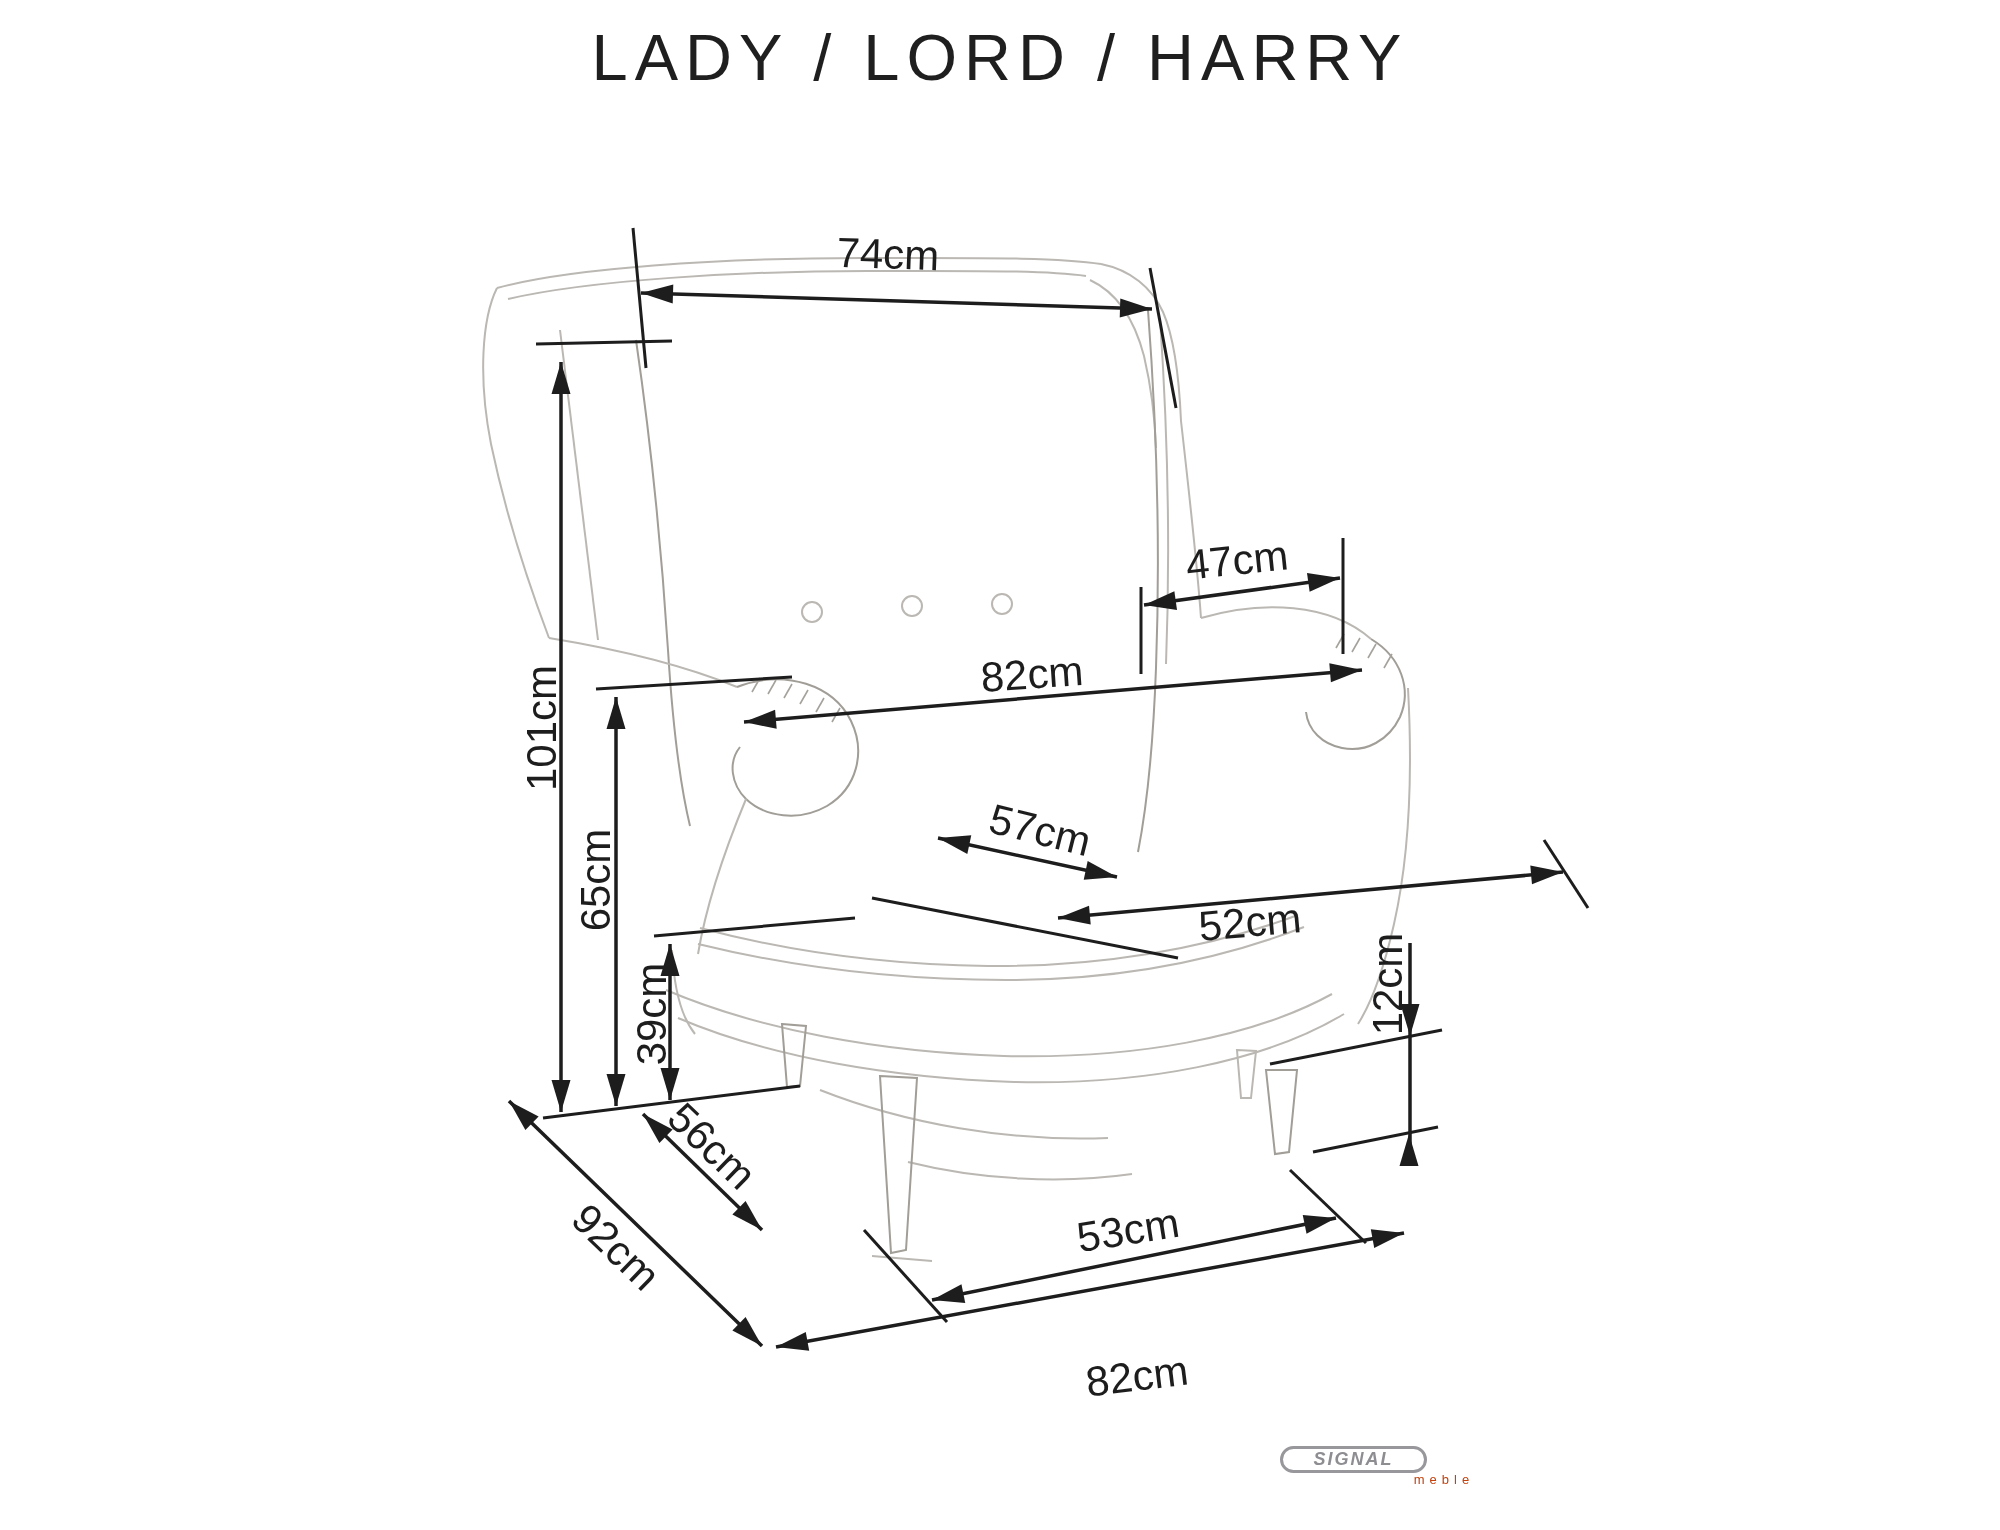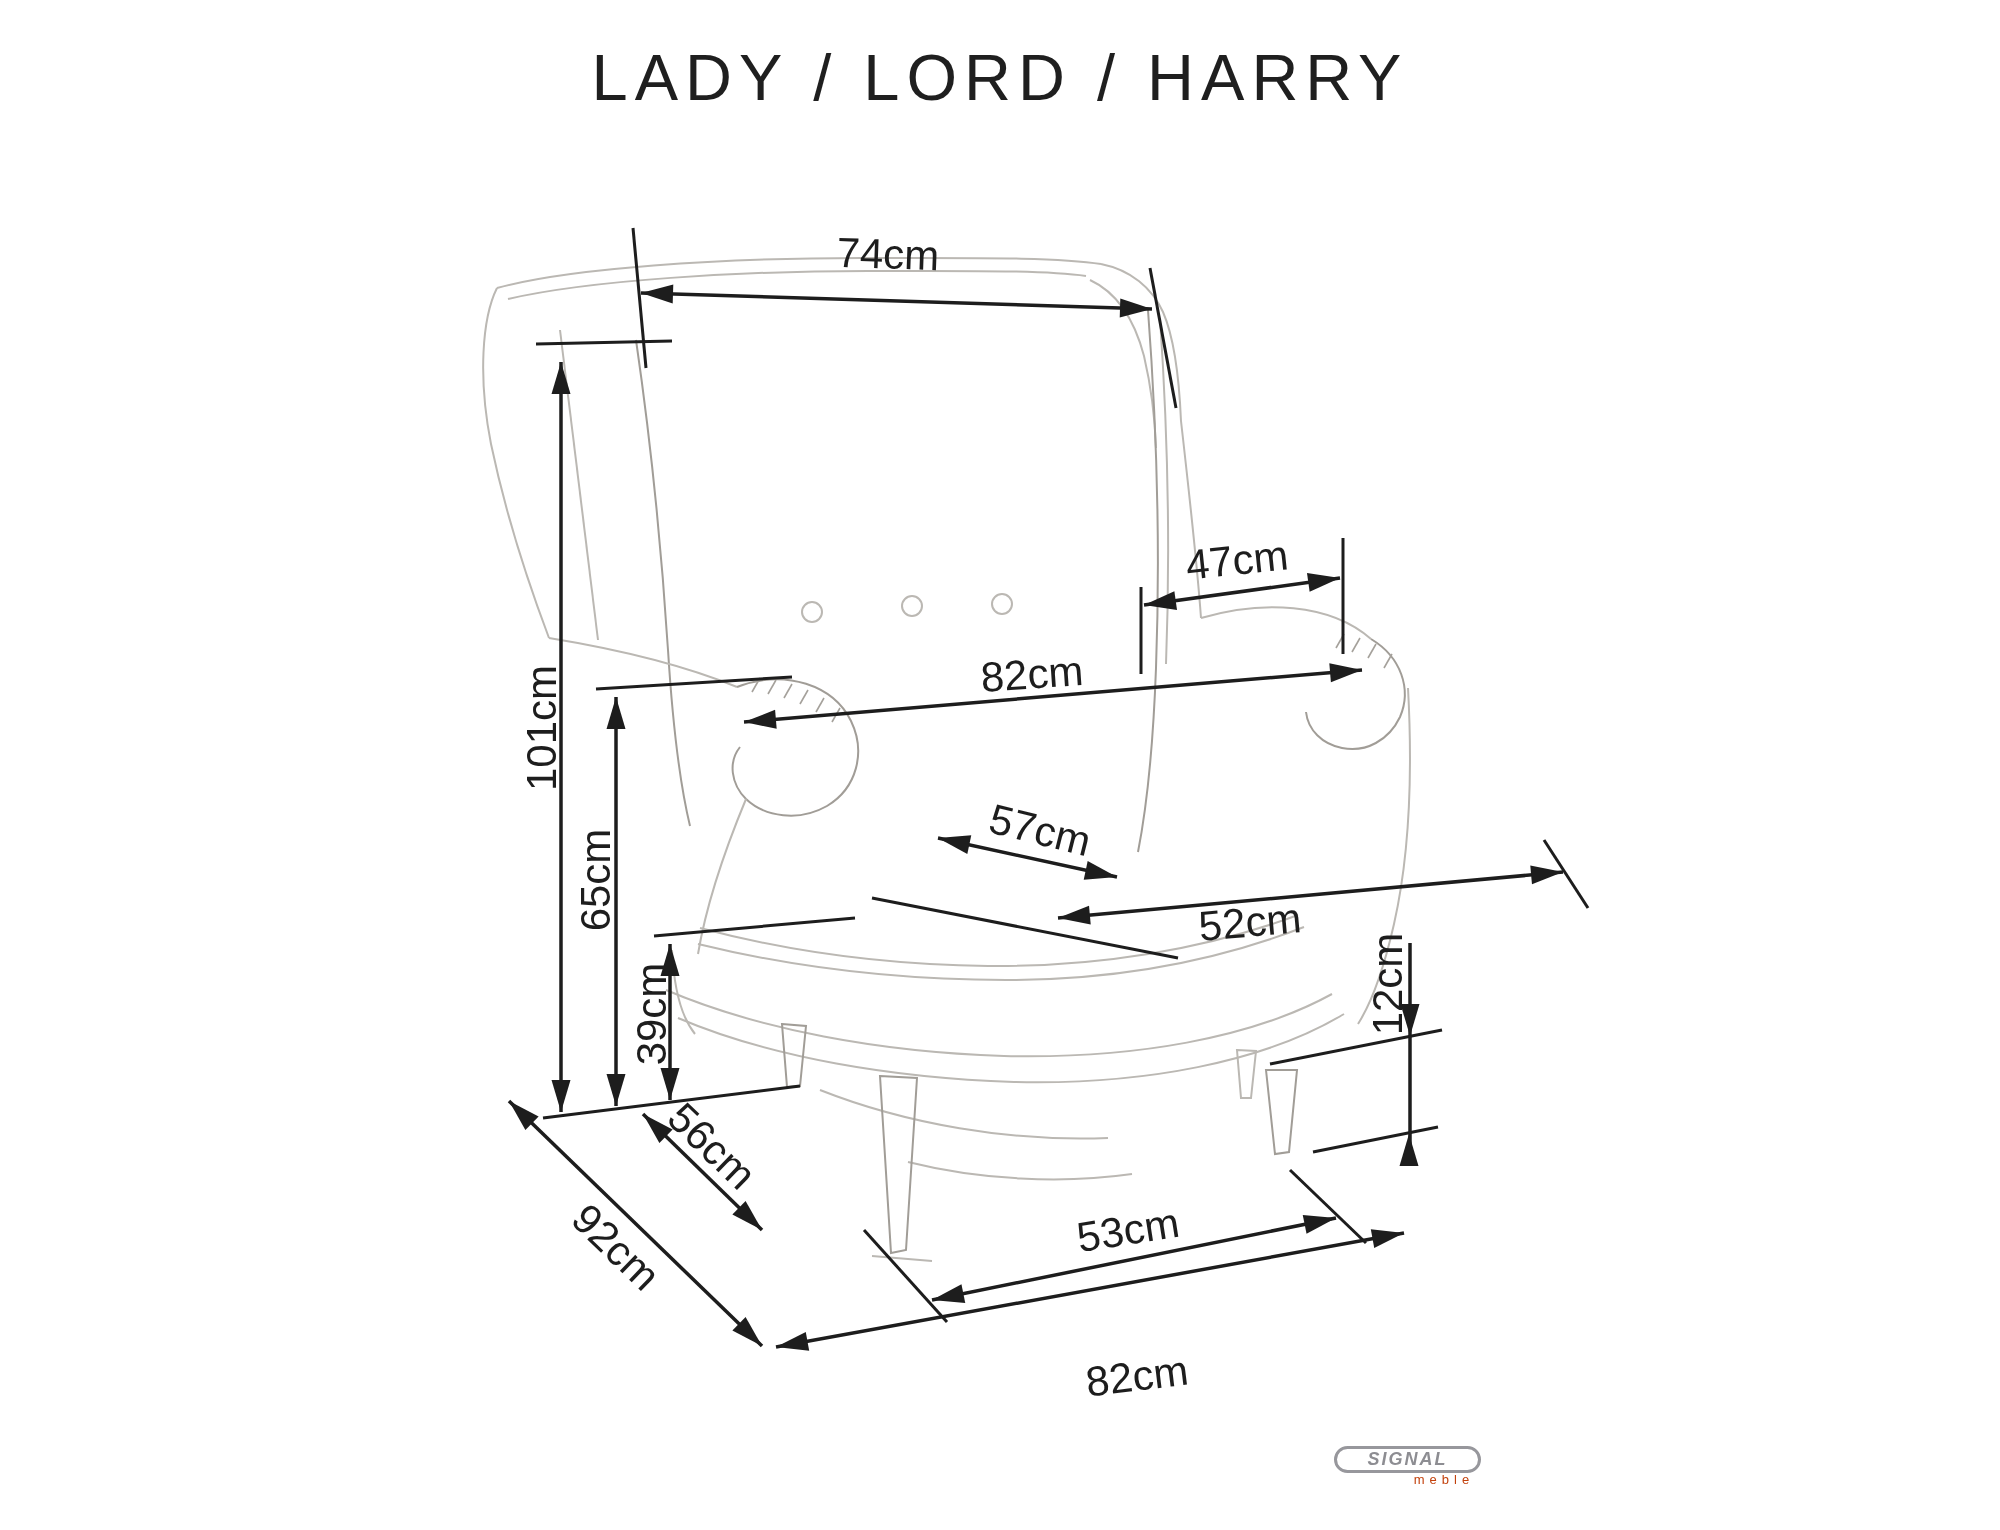--- a/index.html
+++ b/index.html
@@ -1,32 +1,32 @@
 <!DOCTYPE html>
 <html><head>
 <meta charset="utf-8">
 <style>
   html,body{margin:0;padding:0;background:#ffffff;}
   #stage{
     position:relative;width:2000px;height:1530px;background:#ffffff;overflow:hidden;
     font-family:"Liberation Sans",sans-serif;
   }
   #page-title{
-    position:absolute;left:0;right:0;top:40px;text-align:center;
+    position:absolute;left:0;right:0;top:20px;text-align:center;
     font-size:65px;font-weight:400;letter-spacing:7px;color:#1f1f1f;white-space:pre;
   }
   #diagram-canvas{position:absolute;left:0;top:0;}
   .sketch{stroke:#bbb8b3;fill:none;stroke-width:2;}
   .sketch-dark{stroke:#a19d97;fill:none;stroke-width:2;}
   .hatch{stroke:#a5a19b;fill:none;stroke-width:1.6;}
   .dim-line{fill:none;}
   .ext-line{fill:none;}
   .dim-label{font-family:"Liberation Sans",sans-serif;font-size:42px;}
   #brand-logo{
-    position:absolute;left:1334px;top:1446px;width:147px;height:27px;
+    position:absolute;left:1280px;top:1446px;width:147px;height:27px;
     border:3px solid #97979c;border-radius:15px;box-sizing:border-box;
     display:flex;align-items:center;justify-content:center;background:#fff;
   }
   #brand-logo .brand-text{
     font-style:italic;font-weight:700;font-size:18px;letter-spacing:2px;color:#8d8d92;
   }
   #brand-sub{
     position:absolute;left:1408px;top:1472px;width:72px;text-align:center;
     font-size:13px;letter-spacing:5px;color:#c2410c;
   }

